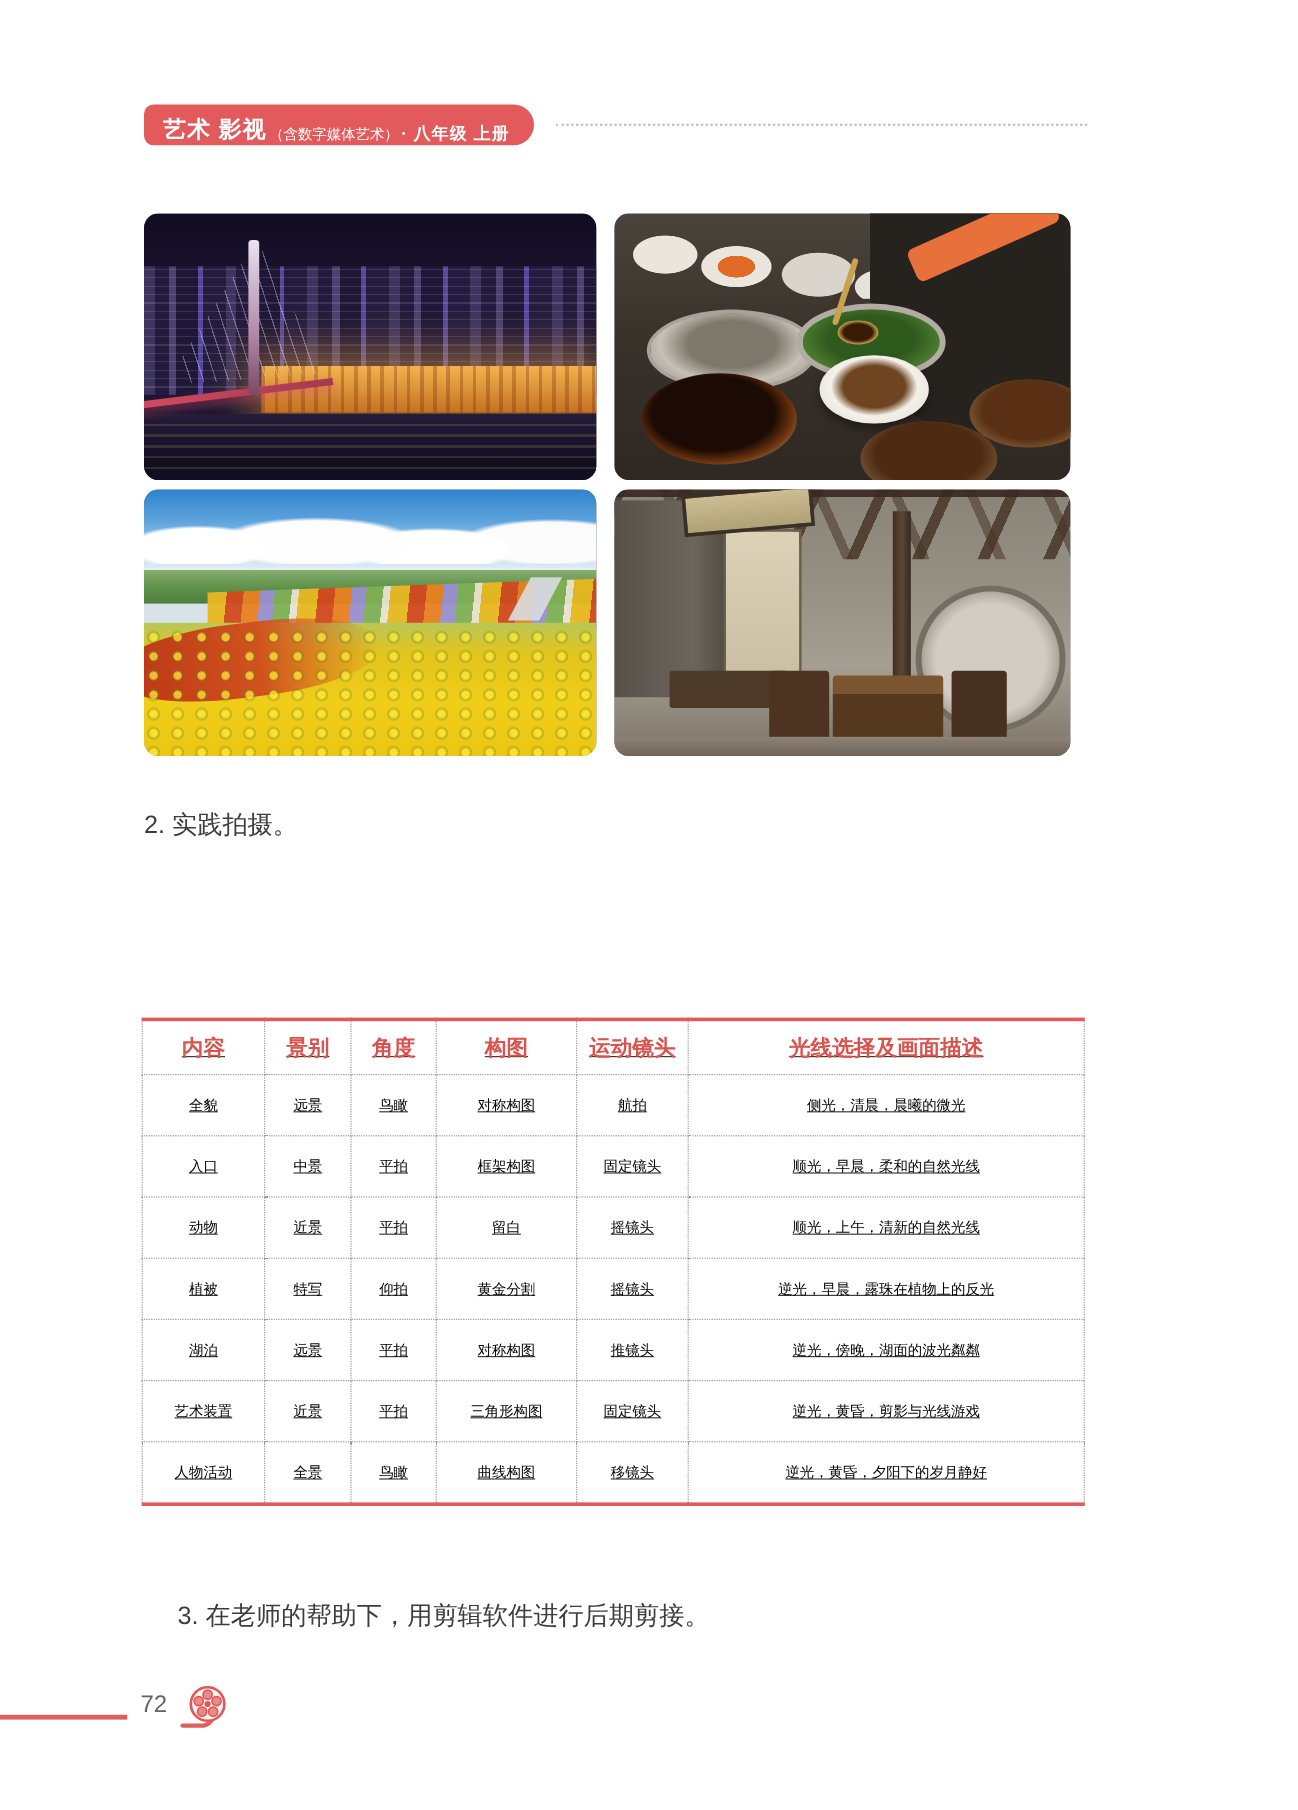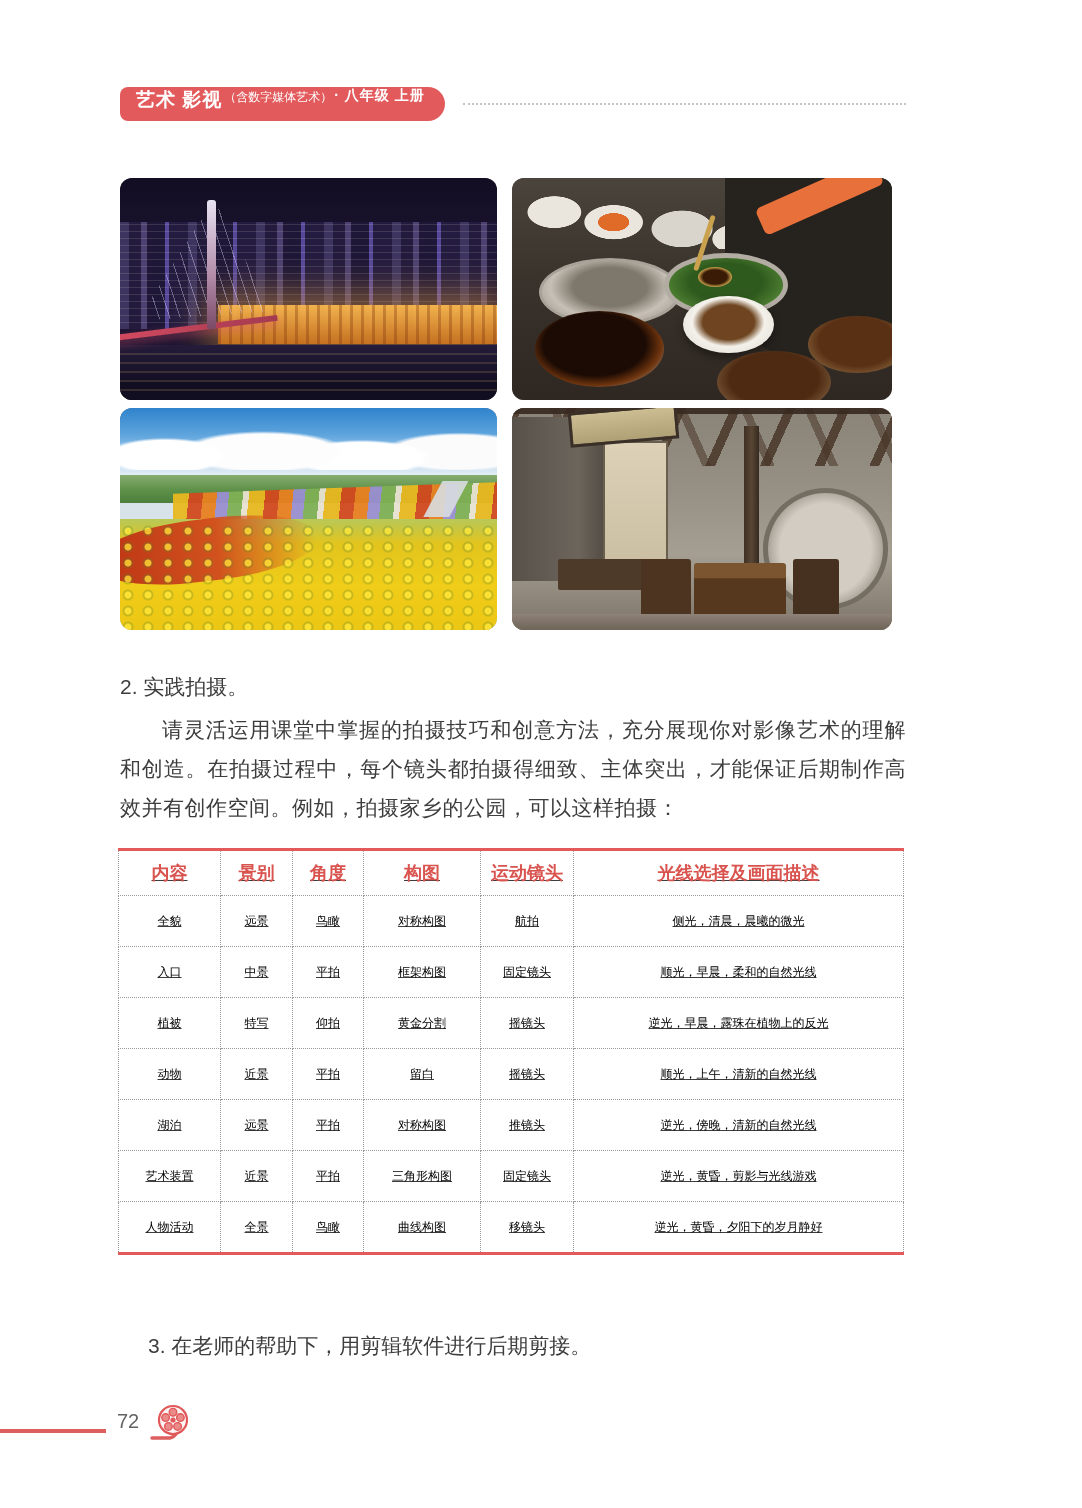--- a/index.html
+++ b/index.html
@@ -5,21 +5,21 @@
   html,body { margin:0; padding:0; background:#ffffff; }
   .page {
     position:relative; width:1082px; height:1508px; background:#fff;
     font-family:"Liberation Sans", sans-serif; color:#3d3d3d; overflow:hidden;
   }
 
   
   .header-row { position:absolute; top:87px; left:120px; width:786px; display:flex; align-items:center; }
   .title-badge {
     background:#e25a5c; color:#fff; height:34px; border-radius:8px 17px 17px 8px;
-    display:flex; align-items:flex-start; padding:0 20px 0 16px; white-space:nowrap; flex:0 0 auto;
+    display:flex; align-items:flex-end; padding:0 20px 0 16px; white-space:nowrap; flex:0 0 auto;
   }
   .title-main { font-size:19px; font-weight:bold; letter-spacing:1px; }
   .title-paren { font-size:12px; margin:2px 2px 0 2px; }
   .title-grade { font-size:14px; font-weight:bold; letter-spacing:1px; }
   .header-dots { flex:1 1 auto; margin-left:18px; height:0; border-top:2px dotted #c4c4c4; }
 
   
   .photos {
     position:absolute; top:178px; left:120px;
     display:grid; grid-template-columns:377px 380px; grid-auto-rows:222px; gap:8px 15px;
@@ -242,21 +242,20 @@
       <div class="layer r-moongate"></div>
       <div class="layer r-sidetable"></div>
       <div class="layer r-table"></div>
       <div class="layer r-chair1"></div>
       <div class="layer r-chair2"></div>
       <div class="layer r-floor"></div>
     </div>
   </div>
 
   <div class="item2-heading">2. 实践拍摄。</div>
-  <p class="item2-para">请灵活运用课堂中掌握的拍摄技巧和创意方法，充分展现你对影像艺术的理解和创造。在拍摄过程中，每个镜头都拍摄得细致、主体突出，才能保证后期制作高效并有创作空间。例如，拍摄家乡的公园，可以这样拍摄：</p>
 
   <div class="table-wrap">
     <table class="shot-plan">
       <colgroup>
         <col class="c1">
           <col class="c2">
           <col class="c3">
           <col class="c4">
           <col class="c5">
           <col class="c6">
@@ -282,42 +281,42 @@
           </tr>
           <tr>
             <td>入口</td>
             <td>中景</td>
             <td>平拍</td>
             <td>框架构图</td>
             <td>固定镜头</td>
             <td>顺光，早晨，柔和的自然光线</td>
           </tr>
           <tr>
+            <td>动物</td>
+            <td>近景</td>
+            <td>平拍</td>
+            <td>留白</td>
+            <td>摇镜头</td>
+            <td>顺光，上午，清新的自然光线</td>
+          </tr>
+          <tr>
             <td>植被</td>
             <td>特写</td>
             <td>仰拍</td>
             <td>黄金分割</td>
             <td>摇镜头</td>
             <td>逆光，早晨，露珠在植物上的反光</td>
           </tr>
           <tr>
-            <td>动物</td>
-            <td>近景</td>
-            <td>平拍</td>
-            <td>留白</td>
-            <td>摇镜头</td>
-            <td>顺光，上午，清新的自然光线</td>
-          </tr>
-          <tr>
             <td>湖泊</td>
             <td>远景</td>
             <td>平拍</td>
             <td>对称构图</td>
             <td>推镜头</td>
-            <td>逆光，傍晚，清新的自然光线</td>
+            <td>逆光，傍晚，湖面的波光粼粼</td>
           </tr>
           <tr>
             <td>艺术装置</td>
             <td>近景</td>
             <td>平拍</td>
             <td>三角形构图</td>
             <td>固定镜头</td>
             <td>逆光，黄昏，剪影与光线游戏</td>
           </tr>
           <tr>

